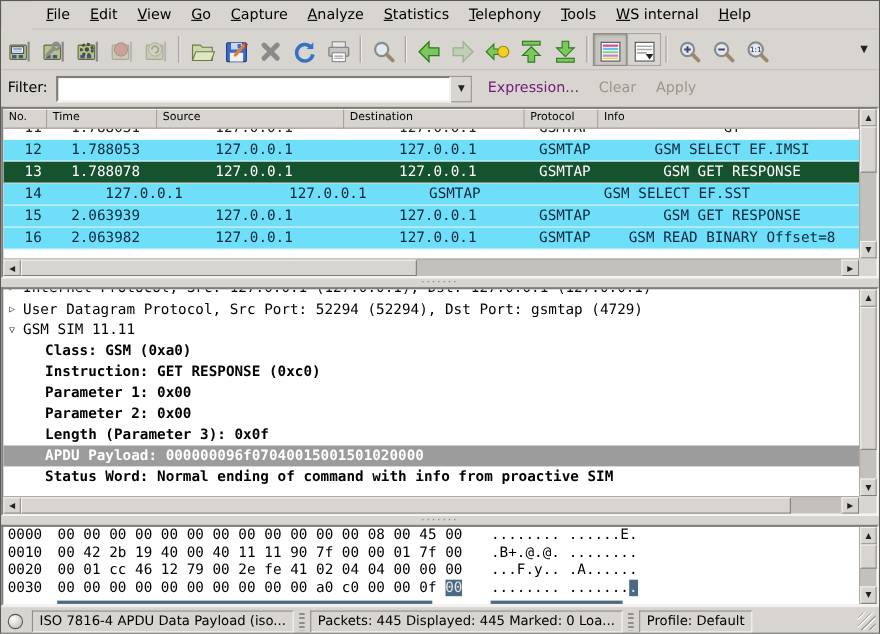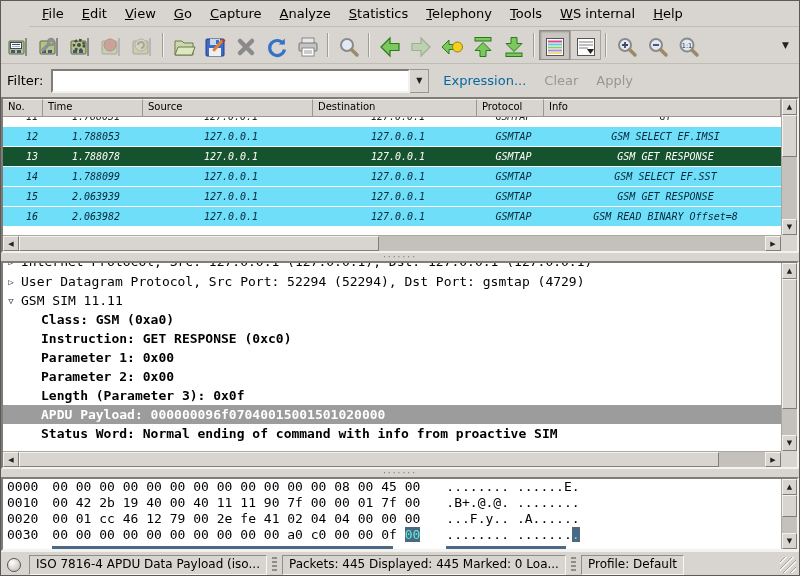--- a/index.html
+++ b/index.html
@@ -34,39 +34,39 @@
 
   
   .filterbar { height:33px; display:flex; align-items:center; padding:0 6px; background:#d8d4cf; }
   .filter-label { margin-right:8px; }
   .filter-combo { display:flex; width:378px; height:24px; }
   .filter-input { flex:1; height:24px; border:2px solid; border-color:#807d78 #f4f2ee #f4f2ee #807d78;
     background:#fff; padding:0 4px; font-size:13px; outline:none; }
   .combo-btn { width:19px; height:24px; background:#d8d4cf; border:1px solid #9a9690;
     border-left:none; display:flex; align-items:center; justify-content:center; font-size:8px; color:#222; }
   .filter-actions { display:flex; align-items:center; margin-left:14px; gap:18px; }
-  .flat-btn { color:#0369a1; }
+  .flat-btn { color:#701a75; }
   .flat-btn.disabled { color:#9a968f; }
 
   
   .pane { position:relative; background:#fff;
     border:2px solid; border-color:#807d78 #f4f2ee #f4f2ee #807d78; overflow:hidden; }
 
   
   .pane-list { height:156px; display:flex; flex-direction:column; }
   .pl-header { display:flex; height:18px; background:#d8d4cf; flex:none; width:calc(100% - 16px); }
   .pl-hcell { font-size:10px; padding:1px 0 0 5px; border-right:1px solid #9a9690;
     border-top:1px solid #f4f2ee; border-bottom:1px solid #9a9690; background:#d8d4cf;
     overflow:hidden; white-space:nowrap; }
   .c-no{width:40px;flex:none} .c-time{width:100px;flex:none} .c-src{width:170px;flex:none}
   .c-dst{width:164px;flex:none} .c-proto{width:67px;flex:none} .c-info{flex:1 1 auto;min-width:0}
   .pl-body { flex:1; width:calc(100% - 16px); overflow:hidden; }
-  .plrow { display:flex; height:20px; line-height:19px; font-size:10px;
+  .plrow { display:flex; height:20px; line-height:19px; font-size:13px;
     font-family:"DejaVu Sans Mono","Liberation Mono",monospace;
-    background:#6fdef8; color:#06283c; border-bottom:1px solid #fdfdfd; white-space:nowrap;font-style:italic; }
+    background:#6fdef8; color:#06283c; border-bottom:1px solid #fdfdfd; white-space:nowrap; }
   .plrow .cell { padding-left:6px; overflow:hidden; white-space:nowrap;text-align:center; }
   .plrow .c-no { text-align:right; padding-right:5px; padding-left:0; }
   .plrow.selected { background:#14532d; color:#fff; }
   .plrow-clip { height:10px; overflow:hidden; }
   .plrow-clip .plrow { transform:translateY(-10px); background:#fff; color:#222; border-bottom:none; }
 
   
   .vscroll { position:absolute; top:0; right:0; width:16px; bottom:16px;
     background:#c4c0bb; border-left:1px solid #aaa6a0; display:flex; flex-direction:column; }
   .vscroll.full { bottom:0; }
@@ -101,21 +101,21 @@
   .dline.partial > * { margin-top:-11px; }
 
   
   .pane-hex { height:74px; }
   .hx-body { width:calc(100% - 16px); height:100%; overflow:hidden; position:relative; }
   .hxrow { height:16px; line-height:16px; font-size:13px; white-space:pre;
     font-family:"DejaVu Sans Mono","Liberation Mono",monospace; }
   .hx-off { padding-left:4px; }
   .hx-h1 { margin-left:14px; } .hx-h2 { margin-left:8px; }
   .hx-a1 { margin-left:26px; } .hx-a2 { margin-left:8px; }
-  .hx-sel { background:#4b6983; color:#5eead4; }
+  .hx-sel { background:#4b6983; color:#e5e5e5; }
   .sliver { position:absolute; bottom:0; height:3px; background:#4b6983; }
   .sliver1 { left:49px; width:341px; } .sliver2 { left:443px; width:120px; }
 
   
   .statusbar { height:26px; background:#d8d4cf; border-top:1px solid #f2f0ec;
     display:flex; align-items:center; padding:0 3px; gap:5px; }
   .expert-btn { width:20px; height:20px; display:flex; align-items:center; justify-content:center; }
   .expert-circle { width:14px; height:14px; border-radius:50%; border:1px solid #555;
     background:radial-gradient(circle at 35% 30%, #ffffff, #b9b5b0); }
   .sbox { height:20px; border:1px solid; border-color:#8f8d88 #f8f6f2 #f8f6f2 #8f8d88;
@@ -354,21 +354,20 @@
     <div class="plrow selected">
       <span class="cell c-no">13</span>
       <span class="cell c-time">1.788078</span>
       <span class="cell c-src">127.0.0.1</span>
       <span class="cell c-dst">127.0.0.1</span>
       <span class="cell c-proto">GSMTAP</span>
       <span class="cell c-info">GSM GET RESPONSE</span>
     </div>
     <div class="plrow">
       <span class="cell c-no">14</span>
-      <span class="cell c-time">1.788099</span>
       <span class="cell c-src">127.0.0.1</span>
       <span class="cell c-dst">127.0.0.1</span>
       <span class="cell c-proto">GSMTAP</span>
       <span class="cell c-info">GSM SELECT EF.SST</span>
     </div>
     <div class="plrow">
       <span class="cell c-no">15</span>
       <span class="cell c-time">2.063939</span>
       <span class="cell c-src">127.0.0.1</span>
       <span class="cell c-dst">127.0.0.1</span>

